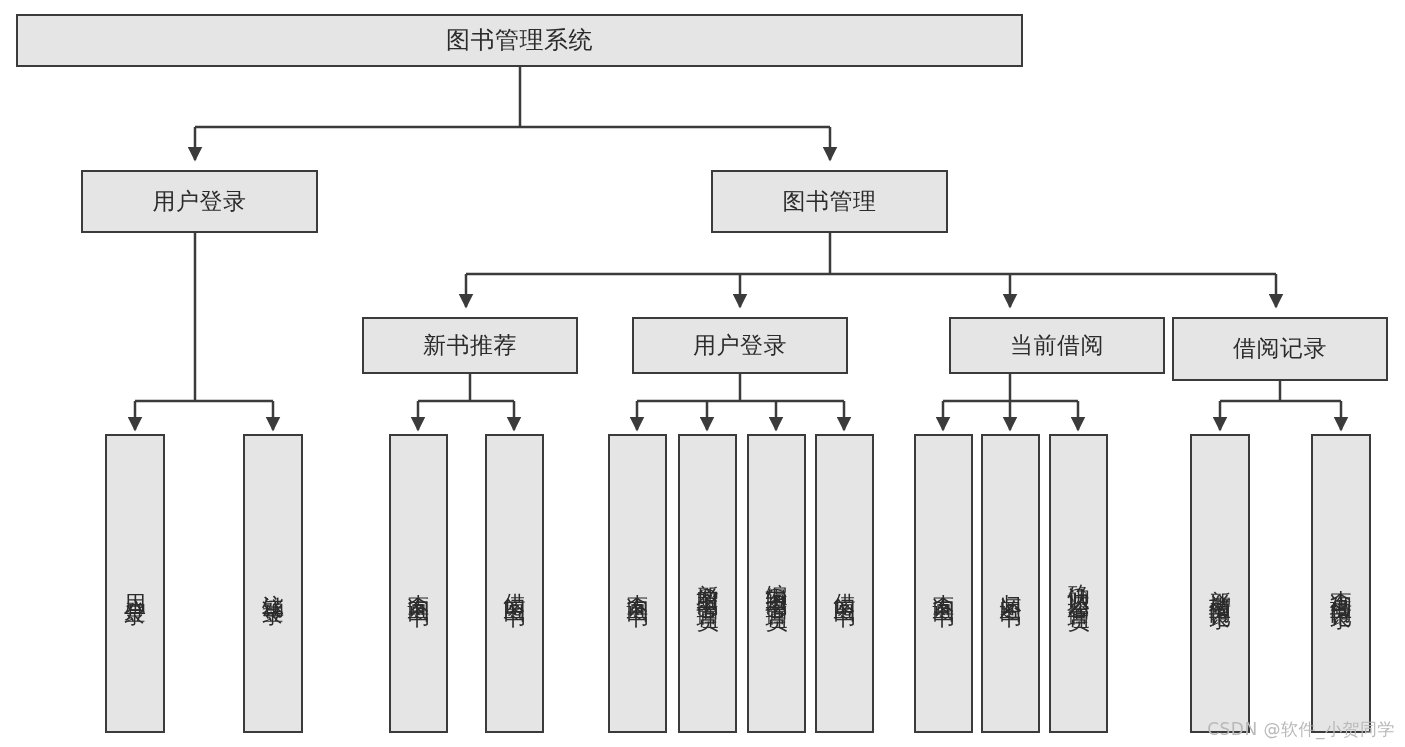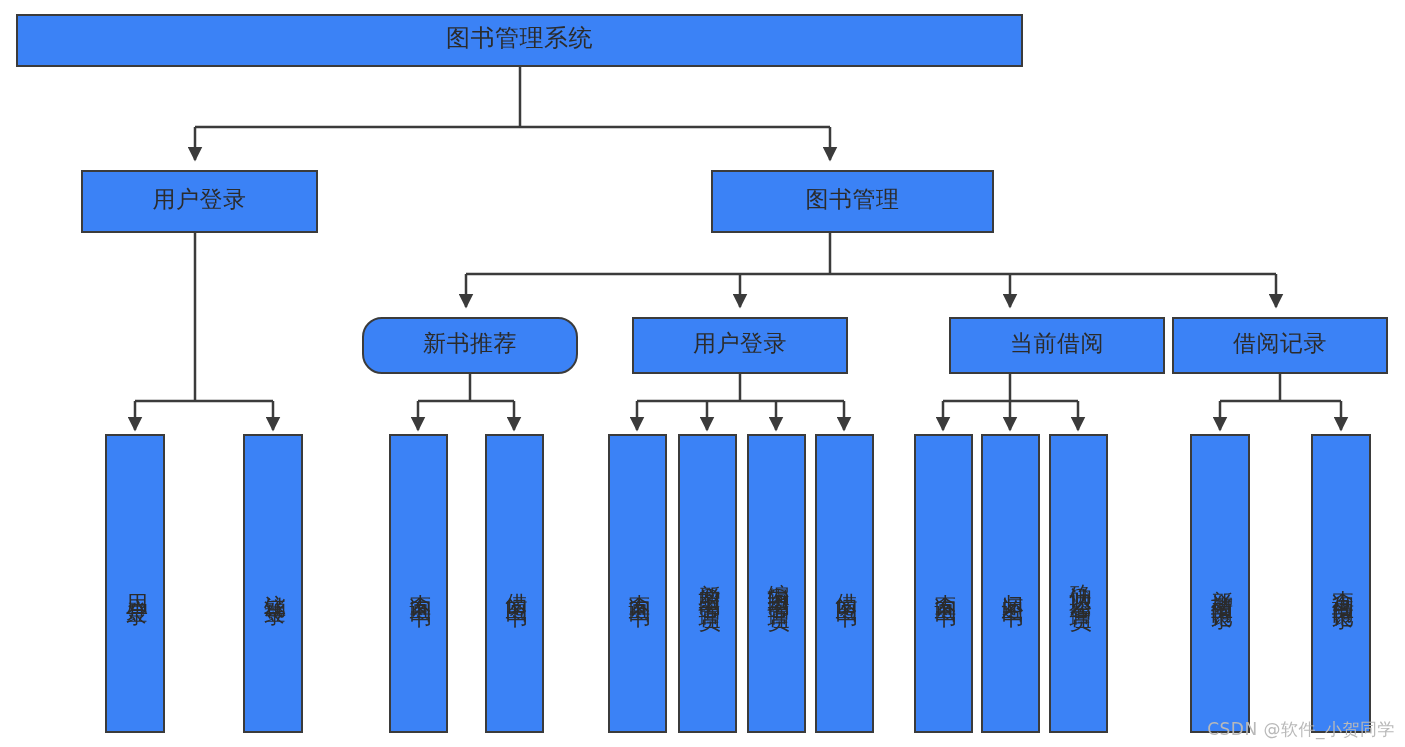--- a/index.html
+++ b/index.html
@@ -23,26 +23,25 @@
     left: 0;
     top: 0;
     width: 1405px;
     height: 747px;
     pointer-events: none;
   }
   .node {
     position: absolute;
     box-sizing: border-box;
     border: 2.5px solid #3b3b3b;
-    background: #3b82f6;
+    background: #e5e5e5;
     display: flex;
     align-items: center;
     justify-content: center;
     color: #2b2b2b;
-    font-family: Liberation Mono, monospace;
   }
   .node .label {
     display: block;
     text-align: center;
     line-height: 1.18;
     white-space: pre;
   }
   
   .node.h .label {
     font-size: 23px;
@@ -131,34 +130,34 @@
     </g>
   </svg>
 
   <div class="node h root" style="left:16px; top:14px; width:1007px; height:53px;">
     <span class="label">图书管理系统</span>
   </div>
 
   <div class="node h" style="left:81px; top:170px; width:237px; height:63px;">
     <span class="label">用户登录</span>
   </div>
-  <div class="node h" style="left:711px; top:170px; width:283px; height:63px;">
+  <div class="node h" style="left:711px; top:170px; width:237px; height:63px;">
     <span class="label">图书管理</span>
   </div>
 
-  <div class="node h" style="left:362px; top:317px; width:216px; height:57px;border-radius:20px;">
+  <div class="node h" style="left:362px; top:317px; width:216px; height:57px;">
     <span class="label">新书推荐</span>
   </div>
   <div class="node h" style="left:632px; top:317px; width:216px; height:57px;">
     <span class="label">用户登录</span>
   </div>
   <div class="node h" style="left:949px; top:317px; width:216px; height:57px;">
     <span class="label">当前借阅</span>
   </div>
-  <div class="node h" style="left:1172px; top:317px; width:216px; height:57px;">
+  <div class="node h" style="left:1172px; top:317px; width:216px; height:64px;">
     <span class="label">借阅记录</span>
   </div>
 
   <div class="node v" style="left:105px; top:434px; width:60px; height:299px;">
     <span class="label">用户登录</span>
   </div>
   <div class="node v" style="left:243px; top:434px; width:60px; height:299px;">
     <span class="label">注销登录</span>
   </div>
 

